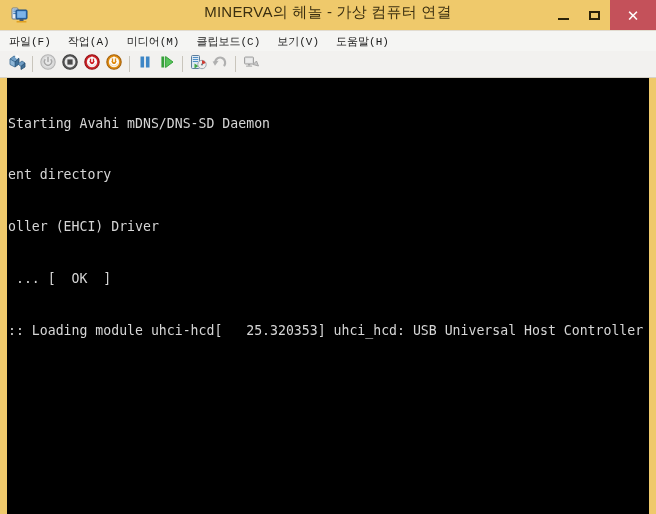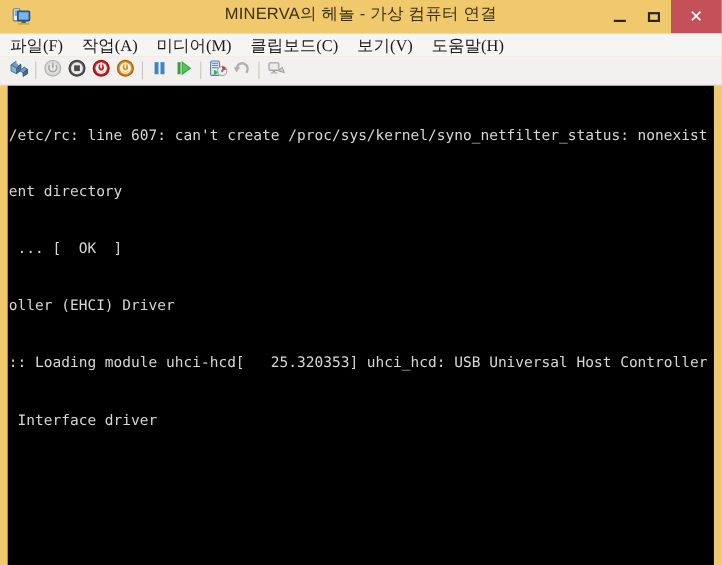--- a/index.html
+++ b/index.html
@@ -100,27 +100,27 @@
     flex: 0 0 21px;
     height: 21px;
     background: #f5f5f3;
     border-top: 1px solid #e2dcd0;
     display: flex;
     align-items: center;
     padding-left: 9px;
     box-sizing: border-box;
   }
   .menu-item {
-    font-size: 15px;
+    font-size: 11px;
     color: #1b1b1b;
     padding: 0 8px 0 0;
     margin-right: 9px;
     white-space: nowrap;
     cursor: default;
-    font-family: Liberation Serif, serif;
+    font-family: Liberation Mono, monospace;
   }
 
   
   .toolbar {
     flex: 0 0 27px;
     height: 27px;
     background: #f2f1ef;
     border-bottom: 1px solid #d6d2c8;
     display: flex;
     align-items: center;
@@ -331,26 +331,25 @@
           <rect x="6" y="11" width="2.2" height="1.6" fill="#a2a2a2"></rect>
           <rect x="4" y="12.6" width="6.2" height="1.2" rx=".5" fill="#b4b4b4"></rect>
           <path d="M11 11.5 L14.5 8 L16.5 13 Z" fill="#c9c9c9" stroke="#9a9a9a" stroke-width=".8"></path>
         </svg>
       </span>
     </div>
   </div>
 
   <div class="vm-area">
     <div class="terminal">
-      <div class="line">/etc/rc: line 607: can't create /proc/sys/kernel/syno_netfilter_status: nonexist</div>
+      <div class="line">Starting Avahi mDNS/DNS-SD Daemon</div>
       <div class="line">ent directory</div>
+      <div class="line">oller (EHCI) Driver</div>
       <div class="line"> ... [  OK  ]</div>
-      <div class="line">oller (EHCI) Driver</div>
       <div class="line">:: Loading module uhci-hcd[   25.320353] uhci_hcd: USB Universal Host Controller</div>
-      <div class="line"> Interface driver</div>
       
       
       
       
       
       
       
       
       
       

